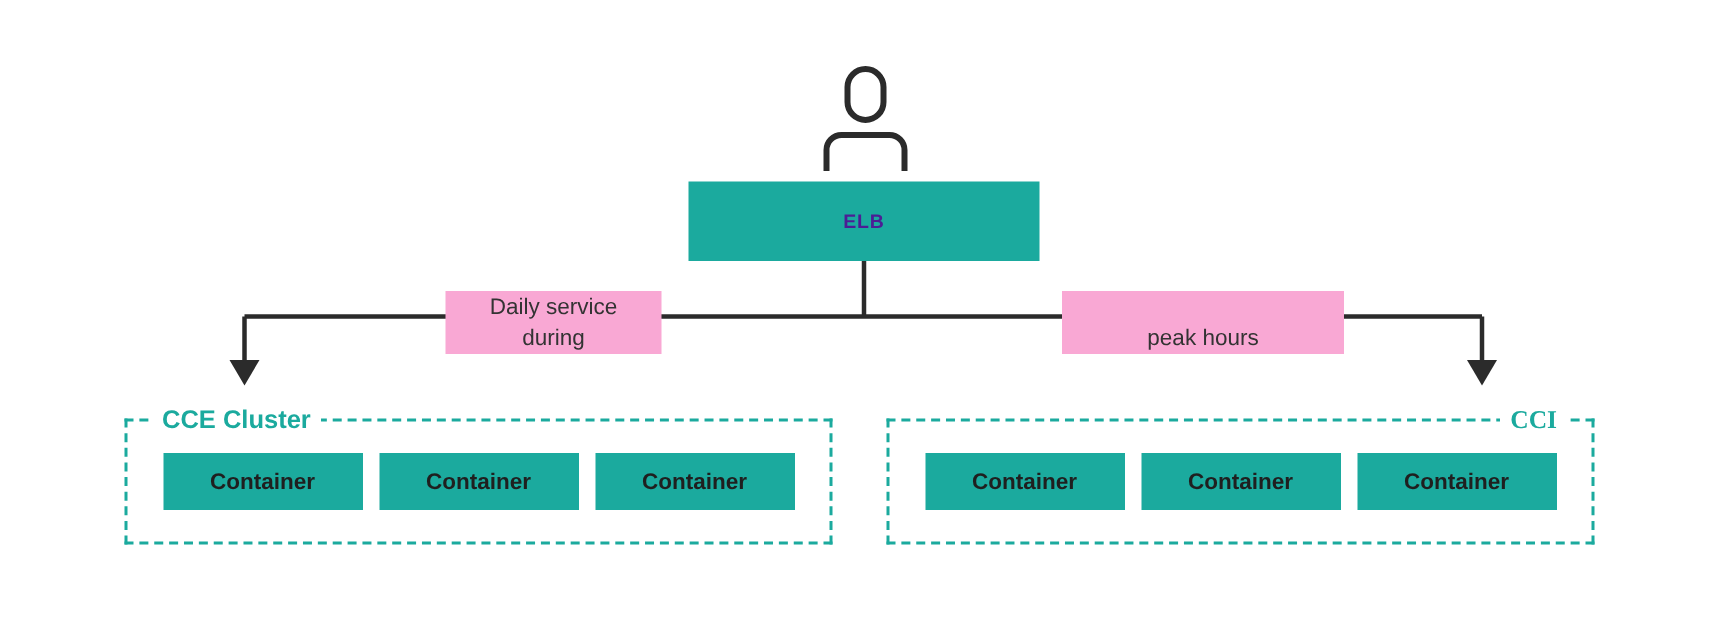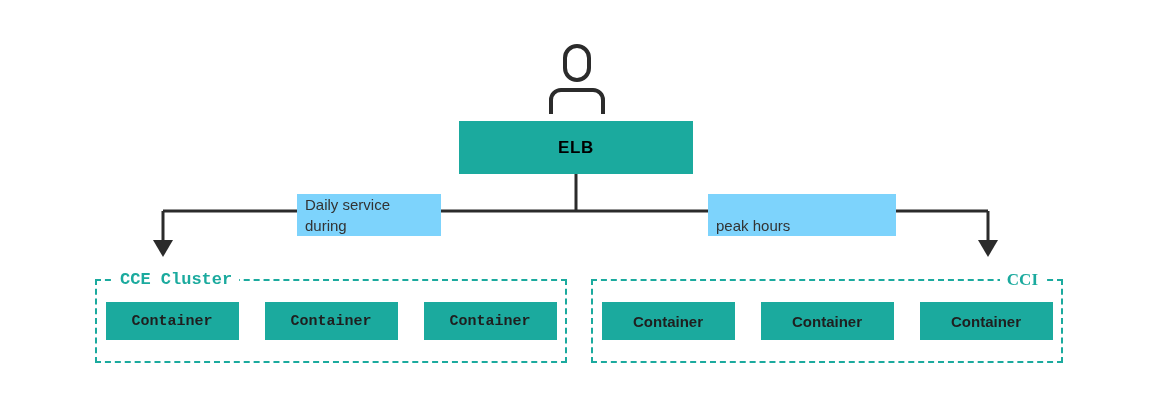--- a/index.html
+++ b/index.html
@@ -33,44 +33,44 @@
     left: 459px;
     top: 121px;
     width: 234px;
     height: 53px;
     background: #1BAA9E;
     display: flex;
     align-items: center;
     justify-content: center;
   }
   .elb-label {
-    color: #000000;
-    font-size: 17px;
+    color: #4c1d95;
+    font-size: 13px;
     font-weight: bold;
     letter-spacing: 0.6px;
   }
 
   
   .connectors {
     position: absolute;
     left: 0;
     top: 0;
     width: 1152px;
     height: 420px;
     pointer-events: none;
   }
 
   
   .branch-label {
     position: absolute;
     color: #333333;
     font-size: 15px;
     line-height: 21px;
-    text-align: left;
-    background: #7dd3fc;
+    text-align: center;
+    background: #f9a8d4;
     padding: 0 8px;
   }
   .branch-label.left {
     left: 297px;
     top: 194px;
     width: 128px;
   }
   .branch-label.right {
     left: 708px;
     top: 194px;
@@ -79,21 +79,21 @@
 
   
   .group-box {
     position: absolute;
     top: 279px;
     width: 472px;
     height: 84px;
     border: 2px dashed #1BAA9E;
     box-sizing: border-box;
   }
-  .group-box.cce { left: 95px; font-family: Liberation Mono, monospace; }
+  .group-box.cce { left: 83px; }
   .group-box.cci { left: 591px; }
 
   .group-title {
     position: absolute;
     top: -12px;
     background: #ffffff;
     color: #1BAA9E;
     font-size: 17px;
     font-weight: bold;
     line-height: 21px;
@@ -105,21 +105,21 @@
 
   .container-row {
     position: absolute;
     left: 0;
     top: 0;
     width: 100%;
     height: 100%;
     display: flex;
     align-items: center;
     justify-content: center;
-    gap: 26px;
+    gap: 11px;
   }
   .container-box {
     width: 133px;
     height: 38px;
     background: #1BAA9E;
     display: flex;
     align-items: center;
     justify-content: center;
   }
   .container-label {

